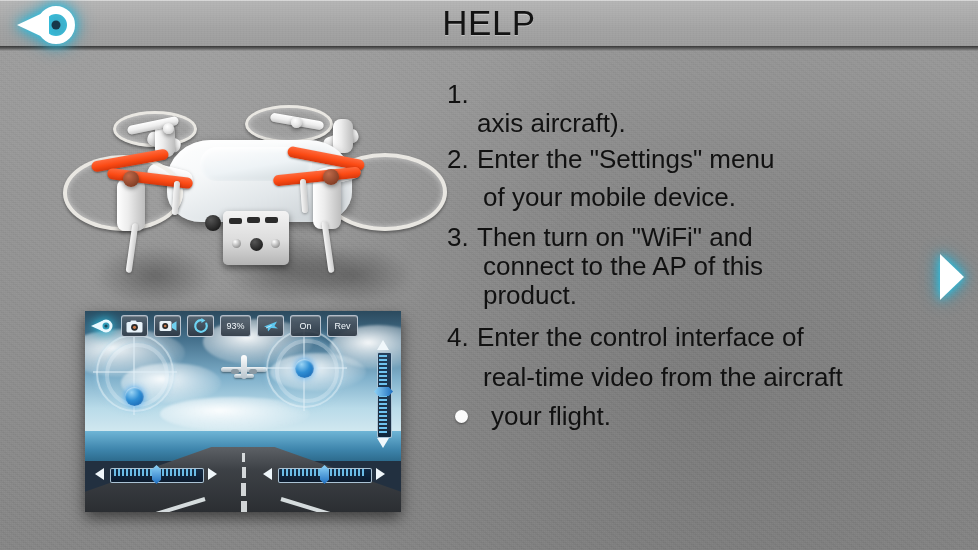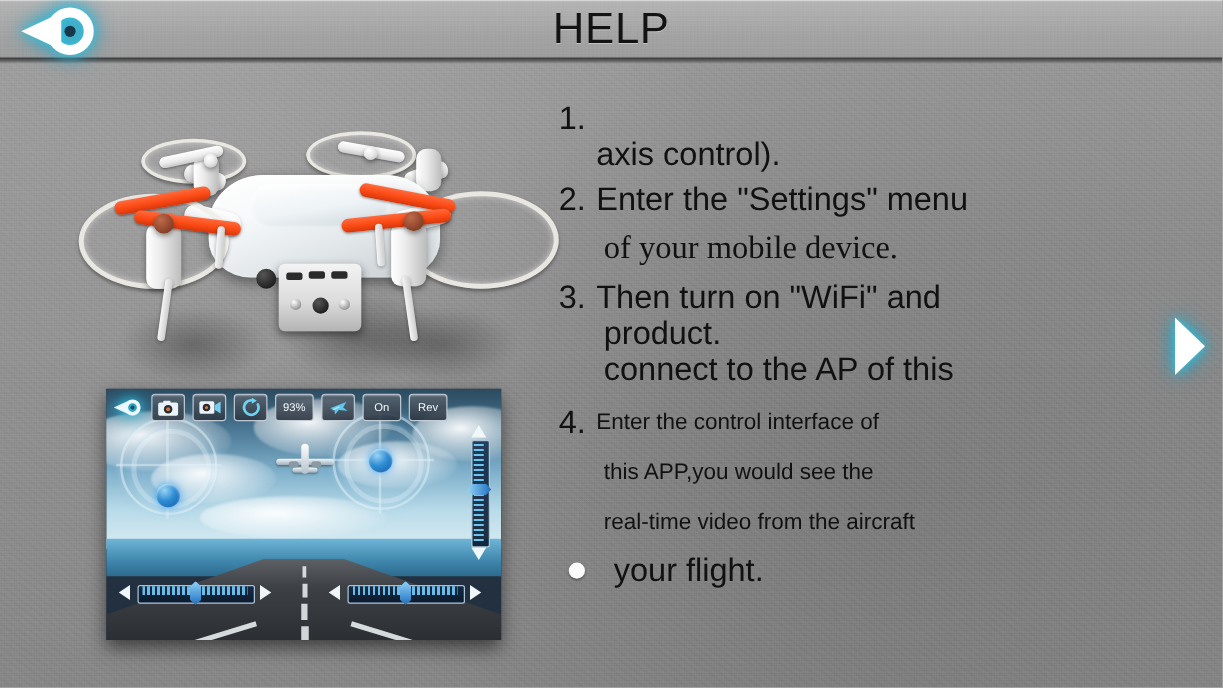--- a/index.html
+++ b/index.html
@@ -278,21 +278,21 @@
   .gap-sm{height:7px;}
   .gap-md{height:11px;}
   #final-row{display:flex;align-items:center;margin-top:5px;text-align:center;}
   #final-bullet{
     flex:0 0 30px;display:flex;align-items:center;padding-left:8px;
   }
   .dot{
     width:13px;height:13px;border-radius:50%;background:#fbfbfb;
     box-shadow:0 1px 2px rgba(0,0,0,.45);
   }
-  .block4 .instr-text,.block4 .instr-cont{line-height:40px;font-size:18px;}
+  .block4 .instr-text,.block4 .instr-cont{line-height:40px;font-size:26px;}
 </style>
 </head>
 <body>
 
 <div id="app">
   <div id="grain"></div>
 
   <div id="header">
     <div id="header-noise"></div>
   </div>
@@ -473,47 +473,46 @@
       <div class="tb-btn wide">On</div>
       <div class="tb-btn wide">Rev</div>
     </div>
   </div>
 
   <div id="instructions">
 
     <div class="instr-row">
       <div class="instr-num">1.</div>
     </div>
-    <div class="instr-cont">axis control).</div>
+    <div class="instr-cont">axis aircraft).</div>
 
     <div class="gap-sm"></div>
 
     <div class="instr-row">
       <div class="instr-num">2.</div>
       <div class="instr-text">Enter the "Settings" menu</div>
     </div>
-    <div class="instr-cont wide" style="margin-top:9px;font-family:Liberation Serif, serif;"> of your mobile device.</div>
+    <div class="instr-cont wide" style="margin-top:9px;"> of your mobile device.</div>
 
     <div class="gap-md"></div>
 
     <div class="instr-row">
       <div class="instr-num">3.</div>
       <div class="instr-text">Then turn on "WiFi" and</div>
     </div>
+    <div class="instr-cont wide">connect to the AP of this</div>
     <div class="instr-cont wide">product.</div>
-    <div class="instr-cont wide">connect to the AP of this</div>
 
     <div class="gap-sm"></div>
 
     <div class="block4">
       <div class="instr-row">
         <div class="instr-num" style="line-height:40px;">4.</div>
         <div class="instr-text">Enter the control interface of</div>
       </div>
-      <div class="instr-cont wide">this APP,you would see the</div>
       <div class="instr-cont wide">real-time video from the aircraft</div>
     </div>
 
     <div id="final-row">
       <div id="final-bullet">
         <div class="dot"></div>
       </div>
       <div class="instr-text" style="padding-left:6px;">your flight.</div>
     </div>
 

